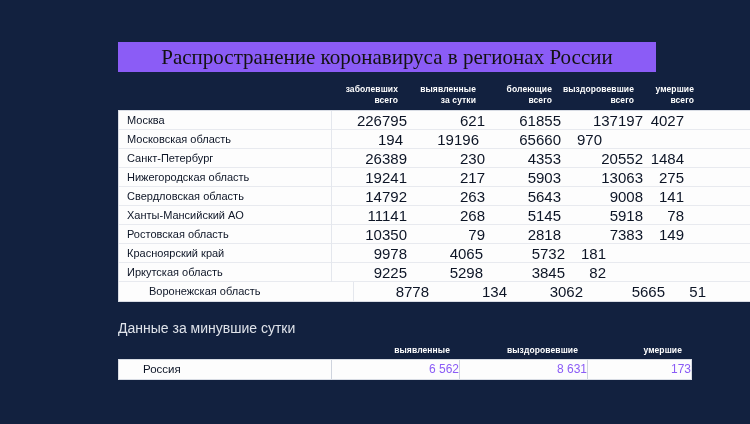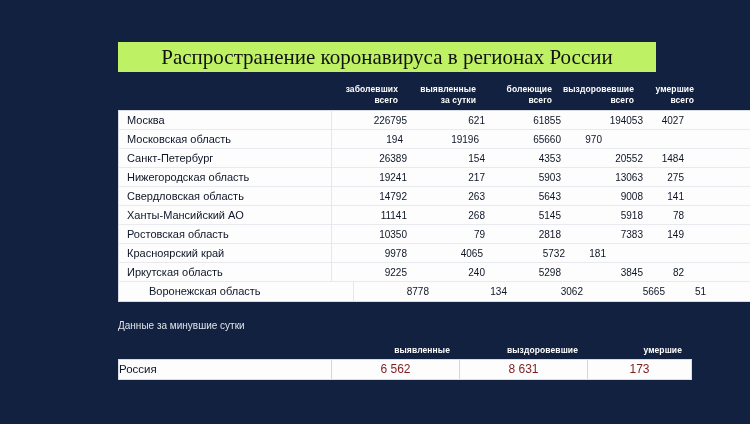--- a/index.html
+++ b/index.html
@@ -22,21 +22,21 @@
     background: #12213f;
   }
 
   
   .title-wrap {
     position: absolute;
     left: 118px;
     top: 42px;
     width: 538px;
     height: 30px;
-    background: #bef264;
+    background: #8b5cf6;
     display: flex;
     align-items: center;
     justify-content: center;
     box-sizing: border-box;
   }
   .title-text {
     font-family: "Liberation Serif", "DejaVu Serif", serif;
     font-size: 21px;
     line-height: 21px;
     color: #121212;
@@ -102,38 +102,38 @@
     white-space: nowrap;
     overflow: hidden;
     border-right: 1px solid #e4e7ed;
     height: 19px;
     line-height: 19px;
   }
   .cell-num {
     text-align: right;
     padding-right: 7px;
     box-sizing: border-box;
-    font-size: 10px;
+    font-size: 15px;
     color: #0d1526;
     height: 19px;
     line-height: 19px;
     white-space: nowrap;
   }
   .cell-num.c1 { flex: 0 0 82px; }
   .cell-num.c2 { flex: 0 0 78px; }
   .cell-num.c3 { flex: 0 0 76px; }
   .cell-num.c4 { flex: 0 0 82px; }
   .cell-num.c5 { flex: 0 0 41px; }
 
   
   .subtitle {
     position: absolute;
     left: 118px;
     top: 320px;
-    font-size: 10px;
+    font-size: 14px;
     color: #dfe3ea;
     white-space: nowrap;
     text-align: center;
   }
 
   
   .summary-head {
     position: absolute;
     left: 118px;
     top: 345px;
@@ -165,34 +165,34 @@
     top: 359px;
     width: 574px;
     height: 21px;
     background: #fdfdfd;
     border: 1px solid #d8dce4;
     box-sizing: border-box;
     display: flex;
   }
   .sum-cell-name {
     flex: 0 0 213px;
-    padding-left: 0;
+    padding-left: 24px;
     box-sizing: border-box;
     font-size: 11.5px;
     color: #0d1526;
     line-height: 19px;
     border-right: 1px solid #cfd4de;
     white-space: nowrap;
   }
   .sum-cell-num {
     box-sizing: border-box;
     font-size: 12px;
-    color: #7f1d1d;
+    color: #8b5cf6;
     line-height: 19px;
-    text-align: center;
+    text-align: right;
     border-right: 1px solid #cfd4de;
     white-space: nowrap;
   }
   .sum-cell-num.s1 { flex: 0 0 128px; }
   .sum-cell-num.s2 { flex: 0 0 128px; }
   .sum-cell-num.s3 { flex: 0 0 103px; border-right: none; }
 </style>
 </head>
 <body>
 
@@ -225,34 +225,34 @@
       <span class="head-line">всего</span>
     </div>
   </div>
 
   <div class="main-table">
     <div class="row">
       <div class="cell-name">Москва</div>
       <div class="cell-num c1">226795</div>
       <div class="cell-num c2">621</div>
       <div class="cell-num c3">61855</div>
-      <div class="cell-num c4">194053</div>
+      <div class="cell-num c4">137197</div>
       <div class="cell-num c5">4027</div>
     </div>
     <div class="row">
       <div class="cell-name">Московская область</div>
       <div class="cell-num c2">194</div>
       <div class="cell-num c3">19196</div>
       <div class="cell-num c4">65660</div>
       <div class="cell-num c5">970</div>
     </div>
     <div class="row">
       <div class="cell-name">Санкт-Петербург</div>
       <div class="cell-num c1">26389</div>
-      <div class="cell-num c2">154</div>
+      <div class="cell-num c2">230</div>
       <div class="cell-num c3">4353</div>
       <div class="cell-num c4">20552</div>
       <div class="cell-num c5">1484</div>
     </div>
     <div class="row">
       <div class="cell-name">Нижегородская область</div>
       <div class="cell-num c1">19241</div>
       <div class="cell-num c2">217</div>
       <div class="cell-num c3">5903</div>
       <div class="cell-num c4">13063</div>
@@ -285,21 +285,20 @@
     <div class="row">
       <div class="cell-name">Красноярский край</div>
       <div class="cell-num c1">9978</div>
       <div class="cell-num c3">4065</div>
       <div class="cell-num c4">5732</div>
       <div class="cell-num c5">181</div>
     </div>
     <div class="row">
       <div class="cell-name">Иркутская область</div>
       <div class="cell-num c1">9225</div>
-      <div class="cell-num c2">240</div>
       <div class="cell-num c3">5298</div>
       <div class="cell-num c4">3845</div>
       <div class="cell-num c5">82</div>
     </div>
     <div class="row">
       <div class="cell-name">Воронежская область</div>
       <div class="cell-num c1">8778</div>
       <div class="cell-num c2">134</div>
       <div class="cell-num c3">3062</div>
       <div class="cell-num c4">5665</div>

